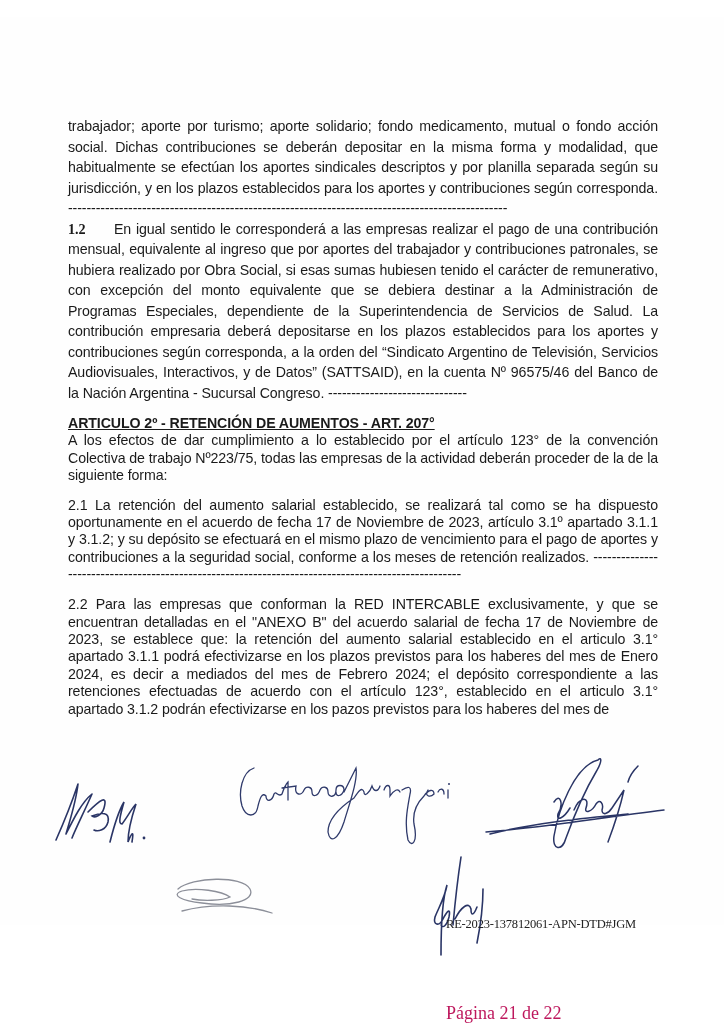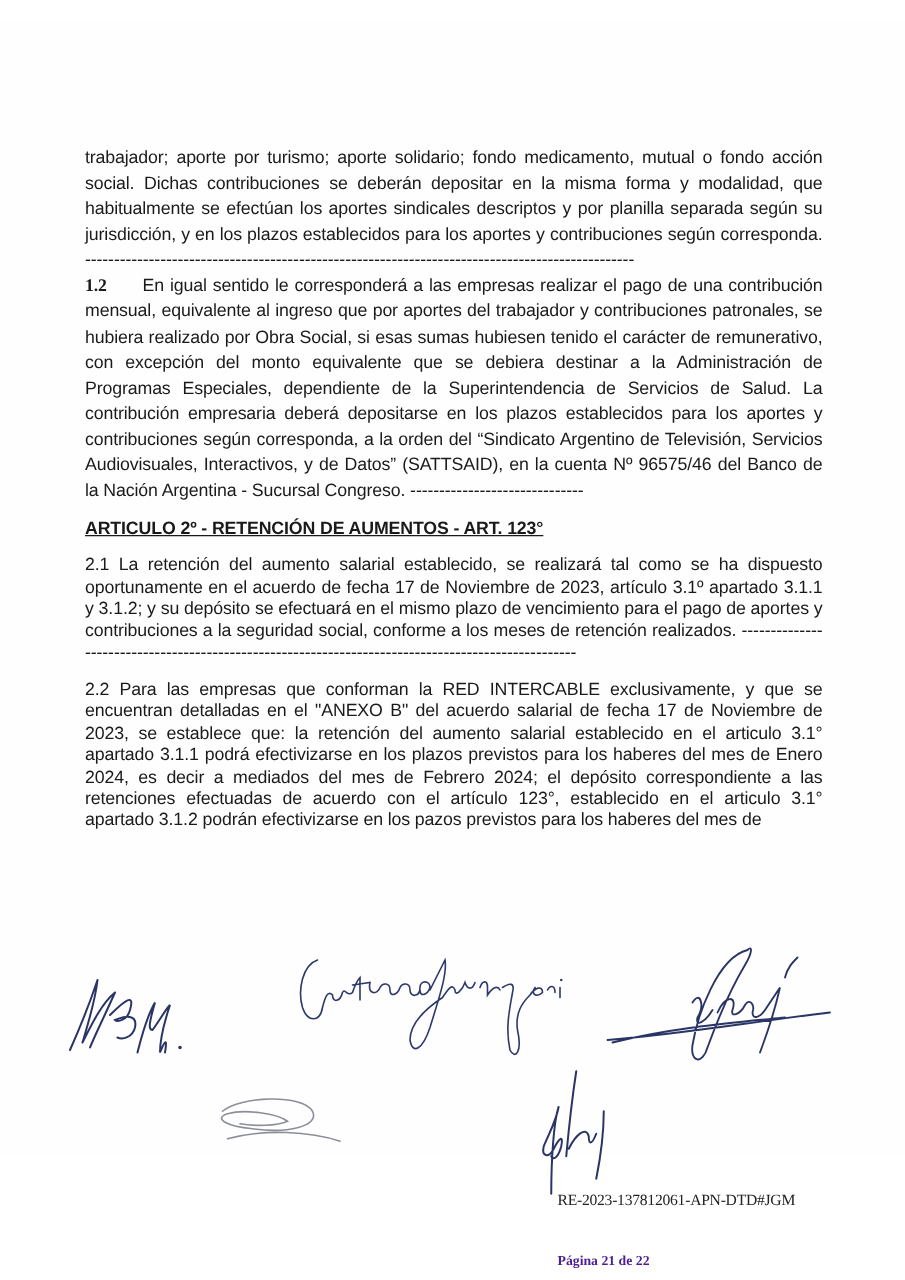--- a/index.html
+++ b/index.html
@@ -16,41 +16,42 @@
     .para { margin: 0; text-align: justify; text-align-last: auto; }
     .sec1 { top: 99px; line-height: 20.5px; letter-spacing: -0.1px; }
     .sec2 { top: 398px; line-height: 17.4px; letter-spacing: -0.1px; }
     .b { font-weight: normal; }
     .num12 { font-weight: bold; display: inline-block; width: 46px; font-family: Liberation Serif, serif; }
     .heading { font-weight: bold; text-decoration: underline; margin: 0; }
     .gap { height: 12px; }
     .gap2 { height: 12.5px; }
     .sig { position: absolute; }
     .footer-code {
-      position: absolute; left: 446px; top: 936px;
+      position: absolute; left: 446px; top: 900px;
       font-family: "Liberation Serif", serif; font-size: 12.5px; color: #222;
       letter-spacing: -0.2px;
     }
     .footer-page {
       position: absolute; left: 446px; top: 986px;
-      font-family: "Liberation Serif", serif; font-size: 11px; color: #4c1d95; font-weight: bold;
+      font-family: "Liberation Serif", serif; font-size: 18px; color: #be185d;
     }
   </style>
 </head>
 <body>
 
 <div class="page">
 
   <div class="col sec1">
     <p class="para">trabajador; aporte por turismo; aporte solidario; fondo medicamento, mutual o fondo acción social. Dichas contribuciones se deberán depositar en la misma forma y modalidad, que habitualmente se efectúan los aportes sindicales descriptos y por planilla separada según su jurisdicción, y en los plazos establecidos para los aportes y contribuciones según corresponda. -----------------------------------------------------------------------------------------------</p>
     <p class="para"><span class="num12">1.2</span><span>En igual sentido le corresponderá a las empresas realizar el pago de una contribución mensual, equivalente al ingreso que por aportes del trabajador y contribuciones patronales, se hubiera realizado por Obra Social, si esas sumas hubiesen tenido el carácter de remunerativo, con excepción del monto equivalente que se debiera destinar a la Administración de Programas Especiales, dependiente de la Superintendencia de Servicios de Salud. La contribución empresaria deberá depositarse en los plazos establecidos para los aportes y contribuciones según corresponda, a la orden del “Sindicato Argentino de Televisión, Servicios Audiovisuales, Interactivos, y de Datos” (SATTSAID), en la cuenta Nº 96575/46 del Banco de la Nación Argentina - Sucursal Congreso. ------------------------------</span></p>
   </div>
 
   <div class="col sec2">
-    <p class="heading">ARTICULO 2º - RETENCIÓN DE AUMENTOS - ART. 123°</p>
+    <p class="heading">ARTICULO 2º - RETENCIÓN DE AUMENTOS - ART. 207°</p>
+    <p class="para">A los efectos de dar cumplimiento a lo establecido por el artículo 123° de la convención Colectiva de trabajo Nº223/75, todas las empresas de la actividad deberán proceder de la de la siguiente forma:</p>
     <div class="gap"></div>
     <p class="para"><span class="b">2.1</span> <span>La retención del aumento salarial establecido, se realizará tal como se ha dispuesto oportunamente en el acuerdo de fecha 17 de Noviembre de 2023, artículo 3.1º apartado 3.1.1 y 3.1.2; y su depósito se efectuará en el mismo plazo de vencimiento para el pago de aportes y contribuciones a la seguridad social, conforme a los meses de retención realizados. ---------------------------------------------------------------------------------------------------</span></p>
     <div class="gap2"></div>
     <p class="para"><span class="b">2.2</span> <span>Para las empresas que conforman la RED INTERCABLE exclusivamente, y que se encuentran detalladas en el "ANEXO B" del acuerdo salarial de fecha 17 de Noviembre de 2023, se establece que:  la retención del aumento salarial establecido en el articulo 3.1° apartado 3.1.1 podrá efectivizarse en los plazos previstos para los haberes del mes de Enero 2024, es decir a mediados del mes de Febrero 2024; el depósito correspondiente a las retenciones efectuadas de acuerdo con el artículo 123°, establecido en el articulo 3.1° apartado 3.1.2 podrán efectivizarse en los pazos previstos para los haberes del mes de</span></p>
   </div>
 
   <svg class="sig" style="left:48px;top:755px" width="110" height="75" viewBox="0 0 110 75">
     <path d="M8 68 C 16 50, 24 30, 30 12 M30 12 C 28 30, 22 48, 18 62 M18 62 C 26 46, 34 30, 44 22 M44 22 C 36 40, 28 56, 24 66 M40 40 C 52 28, 60 22, 56 36 C 54 44, 46 46, 44 44 C 54 40, 62 40, 60 50 C 58 58, 50 60, 46 58 M62 70 C 66 54, 70 40, 76 30 C 72 44, 70 52, 74 52 C 80 44, 84 36, 88 32 C 84 44, 80 58, 80 70 C 84 60, 86 58, 84 70" fill="none" stroke="#2a3566" stroke-width="1.6" stroke-linecap="round"></path>
     <circle cx="96" cy="66" r="1.4" fill="#2a3566"></circle>
   </svg>

